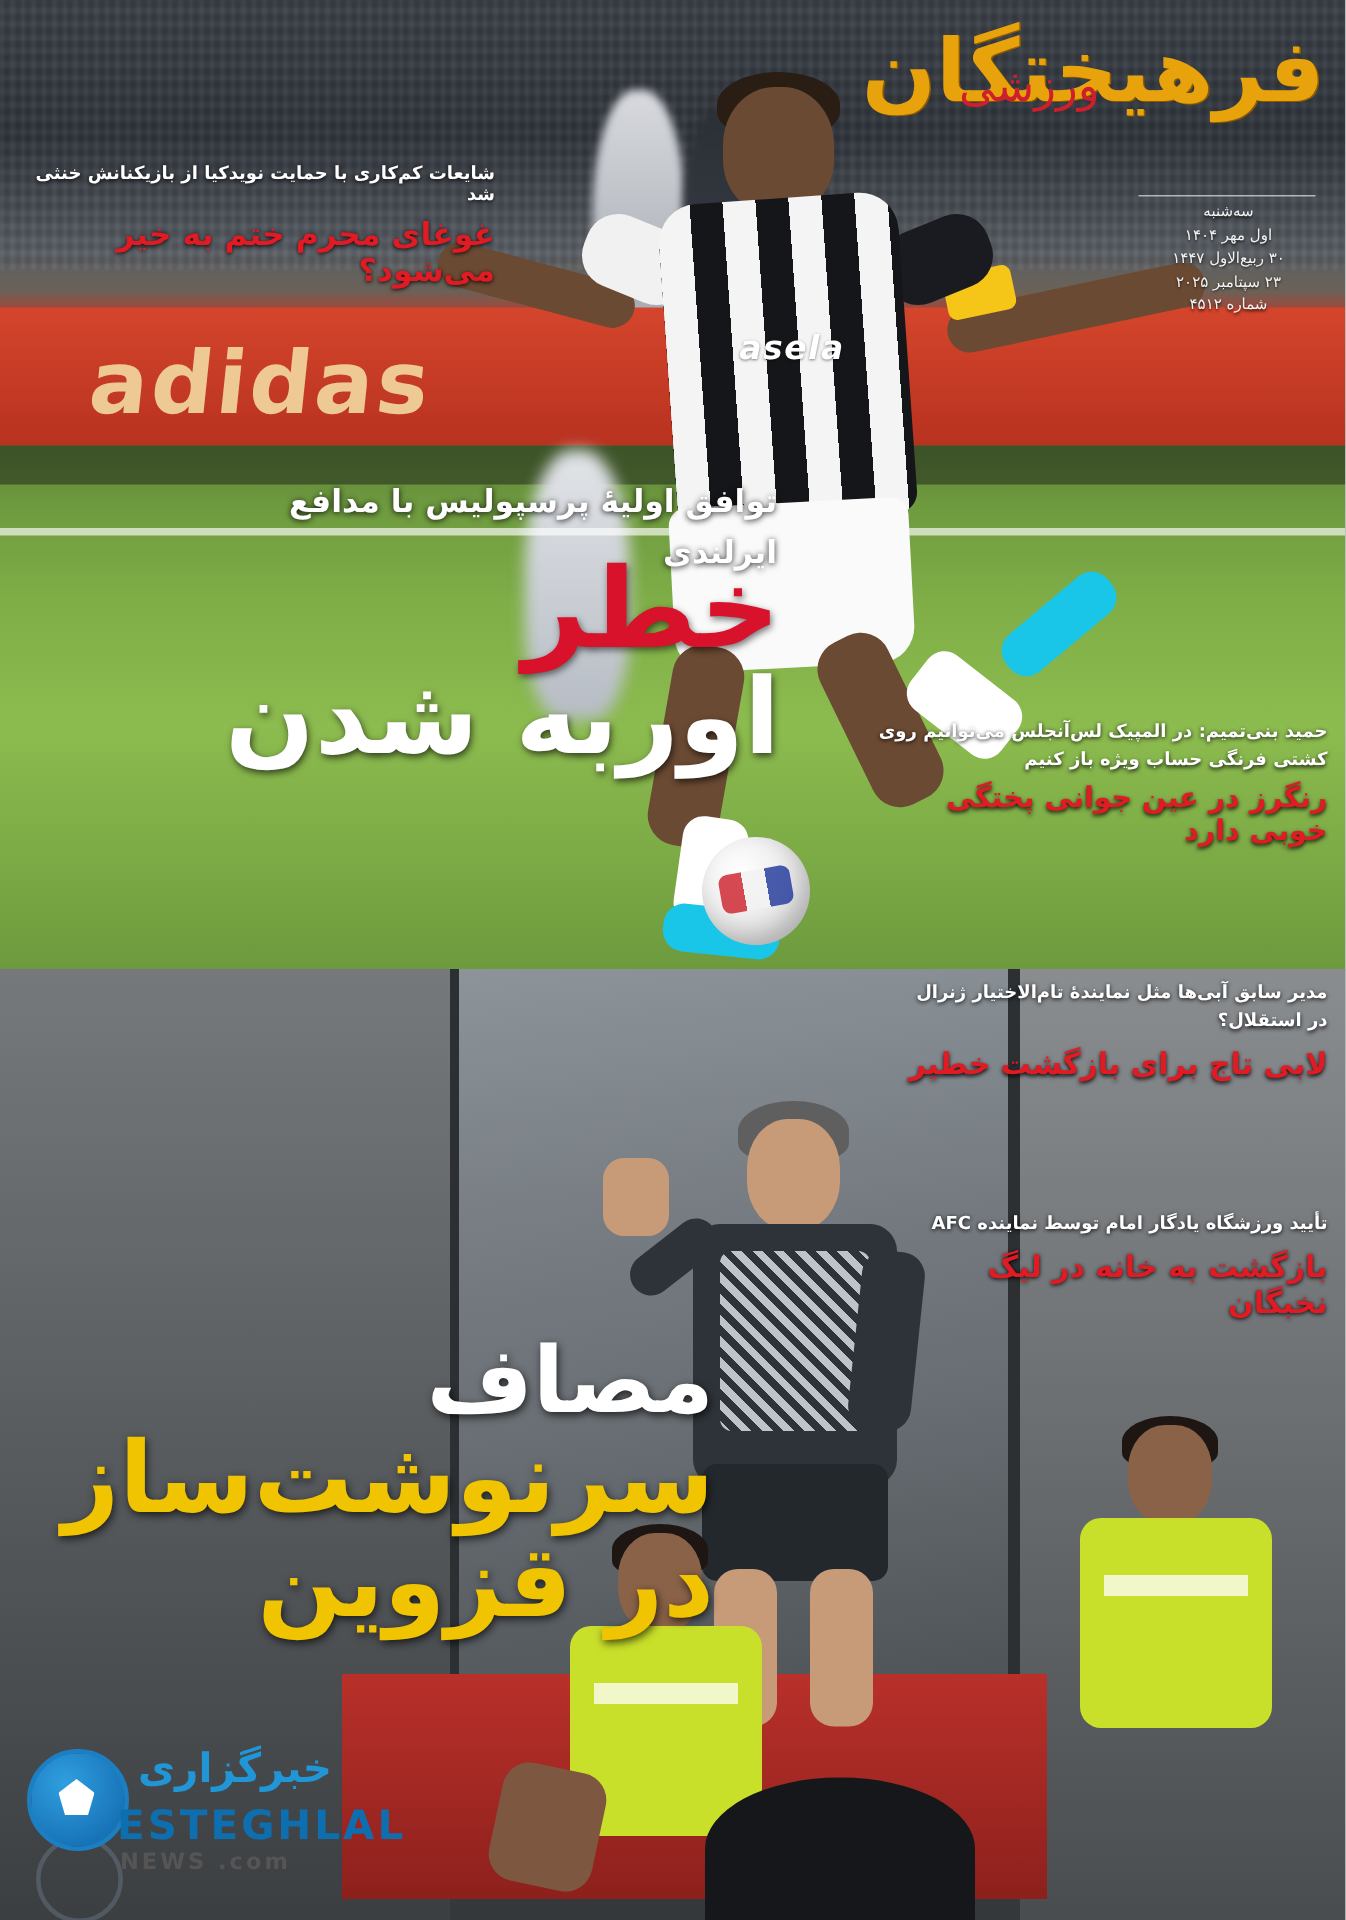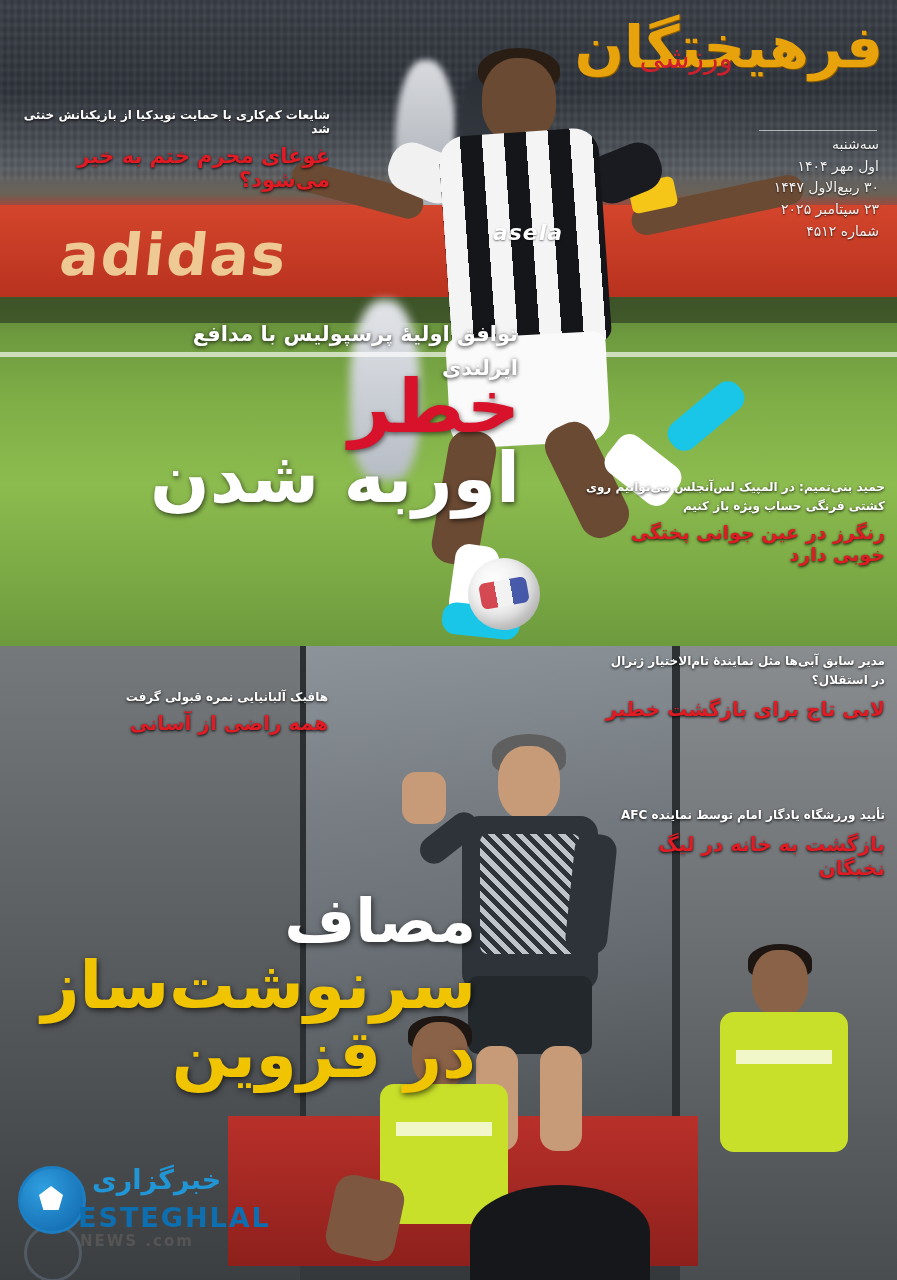--- a/index.html
+++ b/index.html
@@ -74,22 +74,22 @@
   
   .masthead{position:absolute;right:14px;top:18px;width:260px;height:150px;text-align:right;}
   .mh-title{
     font-size:58px;font-weight:bold;color:#e8a30c;line-height:1;
     text-shadow:1px 1px 0 #8a5b00;direction:rtl;
   }
   .mh-sub{
     position:absolute;right:150px;top:22px;font-size:30px;font-weight:normal;color:#cf1f2d;
   }
   .mh-dateblock{
-    position:absolute;right:4px;top:116px;width:120px;color:#f3f3f3;
-    font-size:14px;line-height:1.55;direction:rtl;text-shadow:0 1px 2px rgba(0,0,0,.8);
+    position:absolute;right:4px;top:116px;width:120px;text-align:center;color:#f3f3f3;
+    font-size:10px;line-height:1.55;direction:rtl;text-shadow:0 1px 2px rgba(0,0,0,.8);
   }
   .mh-dateblock .dl{display:block;}
   .mh-rule{position:absolute;right:6px;top:112px;width:118px;height:1px;background:rgba(255,255,255,.6);}
 
   
   .tr-block{position:absolute;right:12px;top:478px;width:300px;text-align:right;direction:rtl;}
   .tr-kicker{font-size:12px;color:#fff;line-height:1.55;text-shadow:0 1px 3px rgba(0,0,0,.9);font-weight:bold;}
   .tr-head{font-size:19px;color:#e01b24;font-weight:bold;margin-top:6px;text-shadow:0 1px 3px rgba(0,0,0,.9);}
 
   
@@ -266,24 +266,20 @@
   </div>
   <div class="steward s2">
     <div class="s-hair"></div>
     <div class="s-head"></div>
     <div class="s-vest"></div>
     <div class="s-strip"></div>
   </div>
   <div class="spectator"></div>
   <div class="hand"></div>
 
-  <div class="bl-block">
-    <div class="bl-kicker">هافبک آلبانیایی نمره قبولی گرفت</div>
-    <div class="bl-head">همه راضی از آسانی</div>
-  </div>
 
   <div class="br-block1">
     <div class="br-kicker">مدیر سابق آبی‌ها مثل نمایندهٔ تام‌الاختیار ژنرال در استقلال؟</div>
     <div class="br-head">لابی تاج برای بازگشت خطیر</div>
   </div>
 
   <div class="br-block2">
     <div class="br-kicker">تأیید ورزشگاه یادگار امام توسط نماینده AFC</div>
     <div class="br-head">بازگشت به خانه در لیگ نخبگان</div>
   </div>

